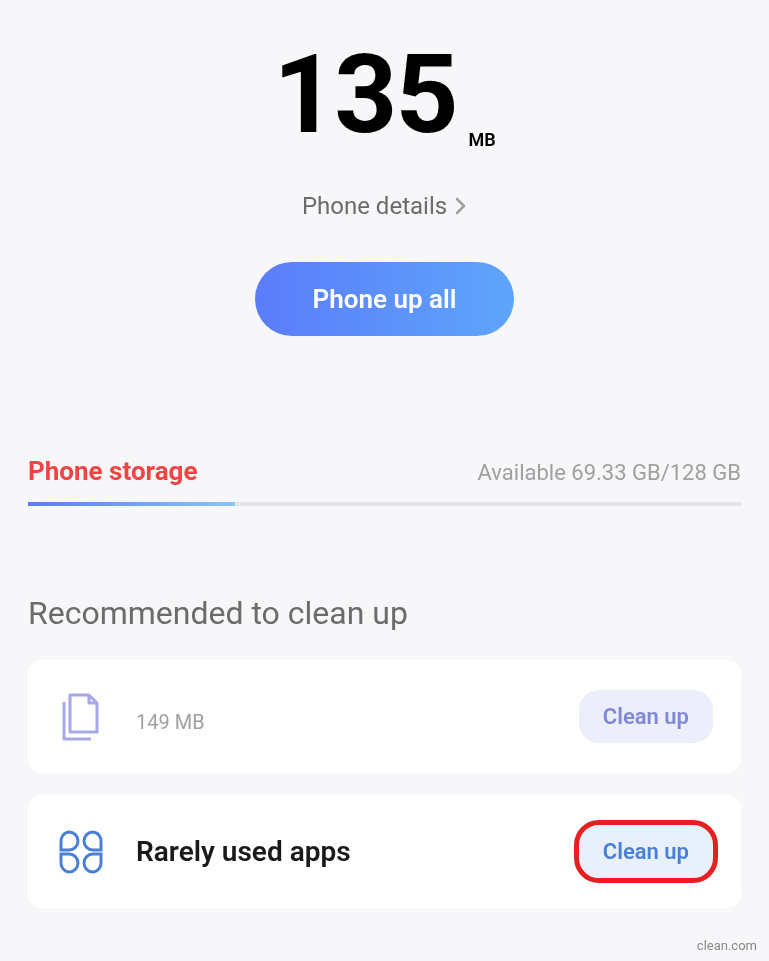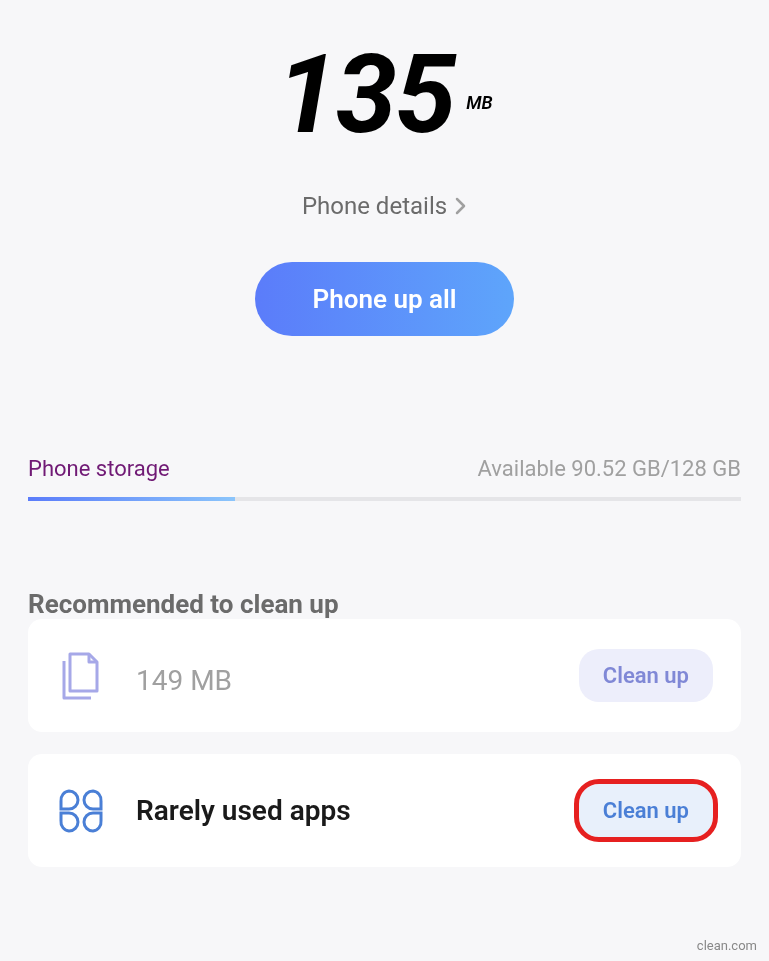--- a/index.html
+++ b/index.html
@@ -13,23 +13,22 @@
       width: 769px;
       height: 961px;
       overflow: hidden;
     }
     .header-area {
       text-align: center;
       padding-top: 40px;
     }
     .size-display {
       display: inline-flex;
-      align-items: center;
+      align-items: flex-end;
       justify-content: center;
-      font-style: italic;
     }
     .size-number {
       font-size: 110px;
       font-weight: 700;
       color: #000;
       line-height: 1;
       letter-spacing: -2px;
     }
     .size-unit {
       font-size: 18px;
@@ -67,23 +66,23 @@
       padding: 0 28px;
       margin-top: 120px;
     }
     .storage-header {
       display: flex;
       justify-content: space-between;
       align-items: baseline;
       margin-bottom: 16px;
     }
     .storage-title {
-      font-size: 22px;
-      color: #701a75;
-      font-weight: 400;
+      font-size: 26px;
+      color: #ef4444;
+      font-weight: 700;
     }
     .storage-available {
       font-size: 22px;
       color: #a0a0a0;
     }
     .storage-bar {
       height: 4px;
       background: #e5e5e8;
       width: 100%;
       position: relative;
@@ -94,23 +93,24 @@
       top: 0;
       height: 100%;
       width: 29%;
       background: linear-gradient(90deg, #5b7cfa 0%, #8bc5fb 100%);
     }
     .recommended-section {
       padding: 0 28px;
       margin-top: 88px;
     }
     .recommended-title {
-      font-size: 26px;
+      font-size: 32px;
       color: #6b6b6b;
-      font-weight: 700;
+      font-weight: 400;
+      margin-bottom: 28px;
     }
     .card {
       background: #fff;
       border-radius: 14px;
       padding: 30px 28px;
       display: flex;
       align-items: center;
       margin-bottom: 22px;
     }
     .card-icon {
@@ -124,21 +124,21 @@
     .card-content {
       flex: 1;
       margin-left: 30px;
     }
     .card-title {
       font-size: 28px;
       font-weight: 600;
       color: #1a1a1a;
     }
     .card-subtitle {
-      font-size: 28px;
+      font-size: 20px;
       color: #a0a0a0;
       margin-top: 10px;
     }
     .card-btn {
       background: #edeefb;
       color: #8088d6;
       font-size: 22px;
       font-weight: 600;
       padding: 14px 24px;
       border: none;
@@ -177,21 +177,21 @@
     </div>
   </div>
   <div>
     <button class="clean-all-btn">Phone up all</button>
   </div>
 </div>
 
 <div class="storage-section">
   <div class="storage-header">
     <div class="storage-title">Phone storage</div>
-    <div class="storage-available">Available 90.52 GB/128 GB</div>
+    <div class="storage-available">Available 69.33 GB/128 GB</div>
   </div>
   <div class="storage-bar">
     <div class="storage-bar-fill"></div>
   </div>
 </div>
 
 <div class="recommended-section">
   <div class="recommended-title">Recommended to clean up</div>
 
   <div class="card">

